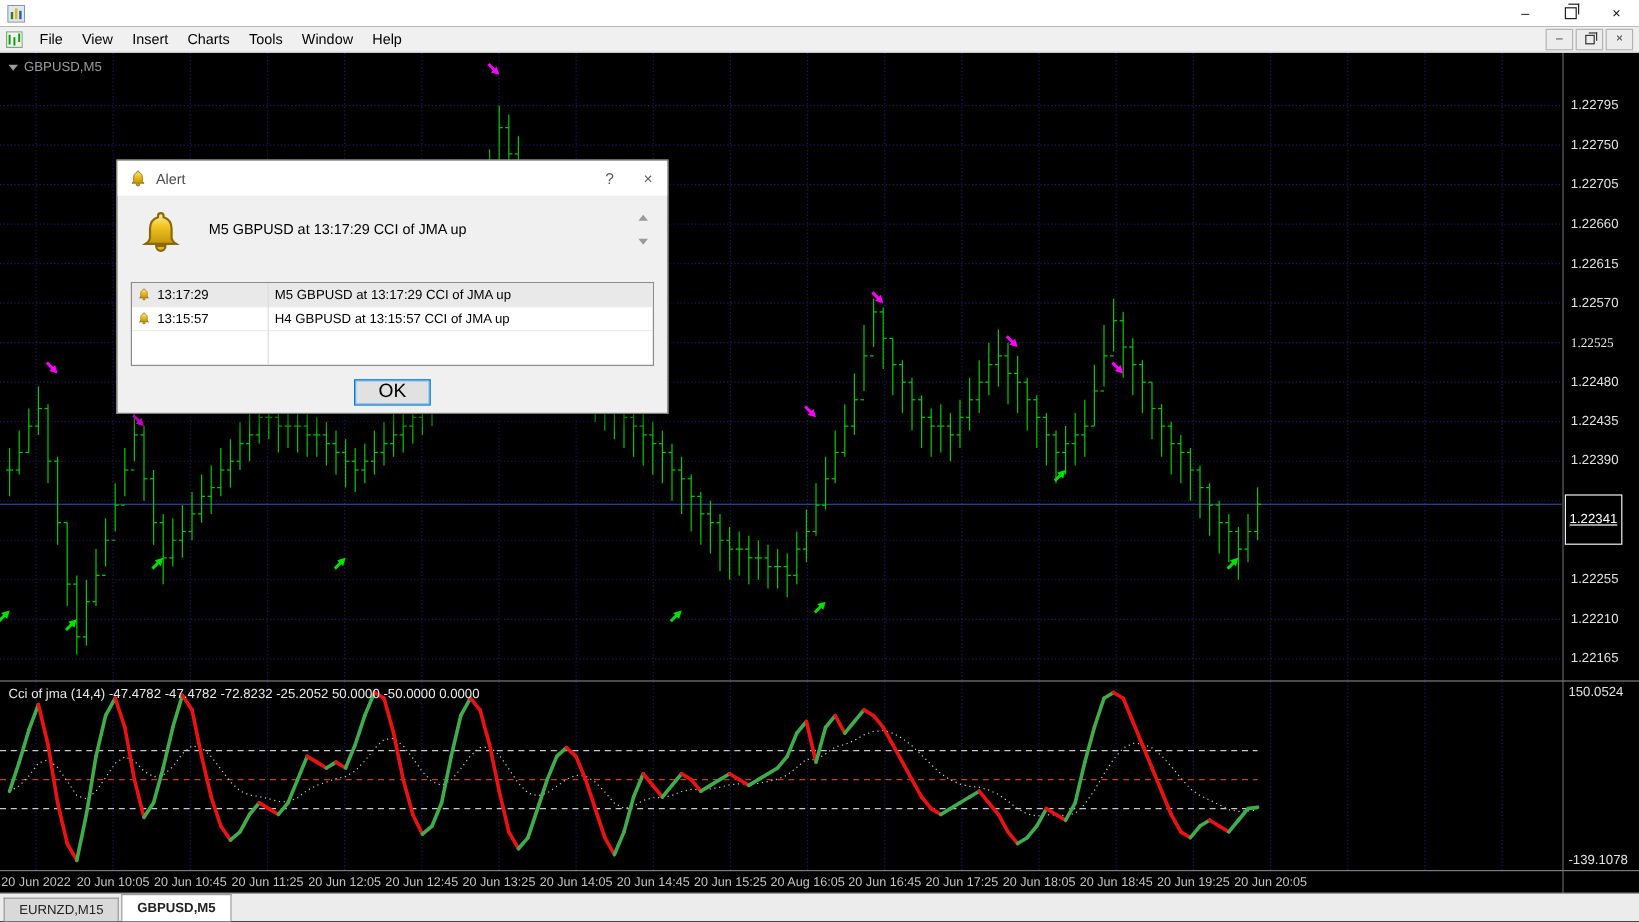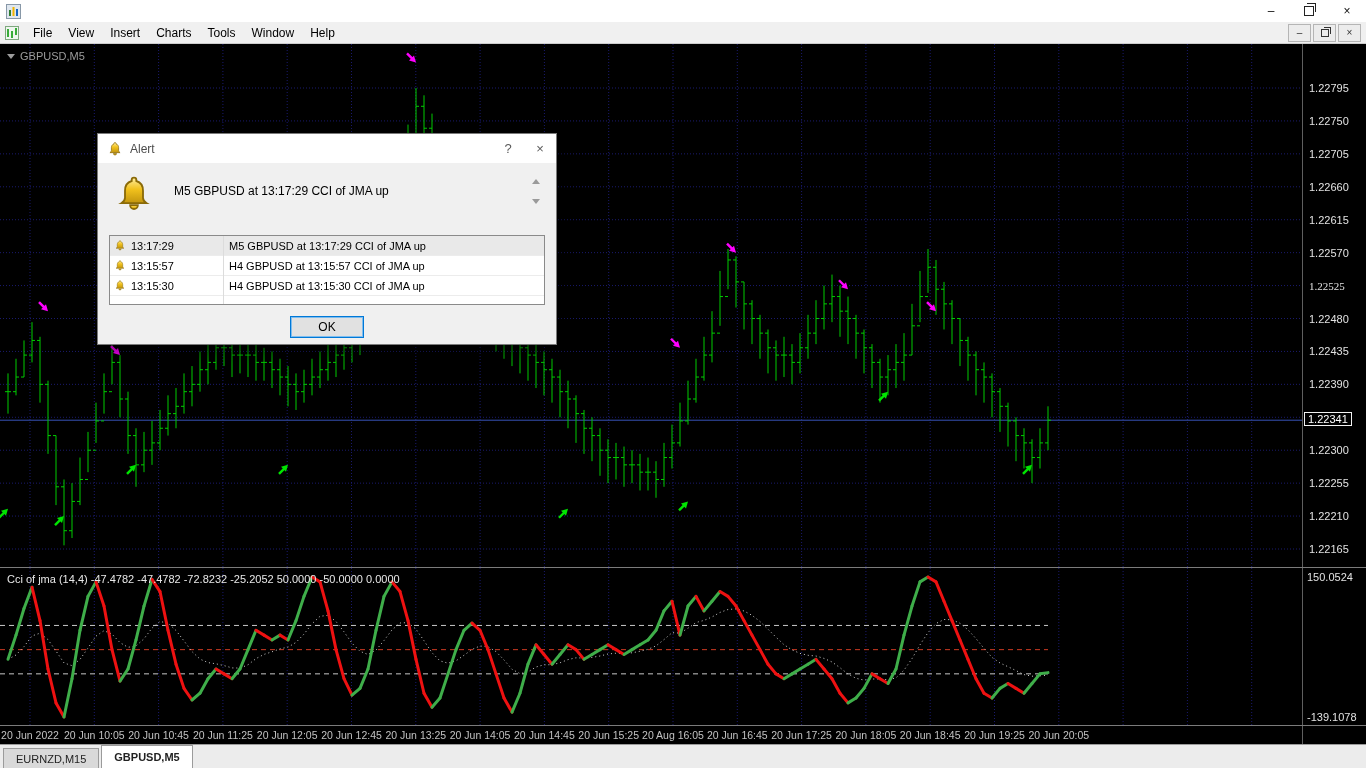--- a/index.html
+++ b/index.html
@@ -25,21 +25,21 @@
   
   #chartarea{position:absolute;top:44px;left:0;width:1366px;height:700px;background:#000;}
   #price-svg{position:absolute;left:0;top:0;}
   #ind-svg{position:absolute;left:0;top:524px;}
   #symbol-label{position:absolute;left:7px;top:6px;color:#9c9c9c;font-size:11px;display:flex;align-items:center;gap:5px;z-index:3;}
   .chev{width:0;height:0;border-left:4px solid transparent;border-right:4px solid transparent;border-top:5px solid #9c9c9c;}
   #ind-label{position:absolute;left:7px;top:529px;color:#e8e8e8;font-size:11px;z-index:3;white-space:nowrap;}
   .sep-h{position:absolute;left:0;width:1366px;height:1px;background:#7b7b7b;z-index:4;}
   #scale-col{position:absolute;left:1302px;top:0;width:64px;height:700px;background:#000;border-left:1px solid #5f5f5f;font-size:11px;color:#e2e2e2;box-sizing:border-box;z-index:3;}
   .pl{position:absolute;left:6px;white-space:nowrap;}
-  .pl.bid{left:1px;background:#000;border:1px solid #f2f2f2;color:#fff;padding:0 3px;}
+  .pl.bid{left:1px;background:#000;border:1px solid #f2f2f2;color:#fff;padding:14px 3px;text-decoration:underline;}
   .pl.indlab{left:4px;}
   #time-axis{position:absolute;left:0;top:683px;width:1302px;height:31px;color:#c2c2c2;font-size:10.5px;z-index:3;}
   .tl{position:absolute;top:2px;transform:translateX(-50%);white-space:nowrap;}
 
   
   #alert-dialog{position:absolute;left:97px;top:133px;width:460px;height:212px;background:#f0f0f0;border:1px solid #7a7a7a;box-shadow:6px 6px 16px rgba(0,0,0,.55);z-index:30;font-size:12px;color:#000;box-sizing:border-box;}
   .dlg-title{height:29px;background:#fff;display:flex;align-items:center;padding-left:9px;}
   .dlg-title-text{margin-left:7px;color:#4d4d4d;}
   .dlg-btn{width:32px;height:29px;display:flex;align-items:center;justify-content:center;color:#5a5a5a;font-size:13px;}
   .dlg-btn.help{margin-left:auto;}
@@ -48,21 +48,21 @@
   .spin{margin-left:auto;display:flex;flex-direction:column;gap:15px;margin-top:6px;margin-right:4px;}
   .tri-up{width:0;height:0;border-left:4px solid transparent;border-right:4px solid transparent;border-bottom:5px solid #9a9a9a;}
   .tri-down{width:0;height:0;border-left:4px solid transparent;border-right:4px solid transparent;border-top:5px solid #9a9a9a;}
   .alert-list{position:absolute;left:11px;right:11px;top:101px;height:68px;background:#fff;border:1px solid #8a8a8a;overflow:hidden;}
   .col-divider{position:absolute;left:113px;top:0;bottom:0;width:1px;background:#dcdcdc;}
   .alert-row{height:19px;display:flex;align-items:center;font-size:11px;border-bottom:1px solid #ececec;}
   .alert-row.sel{background:#e9e9e9;}
   .alert-row svg{margin:0 5px 0 4px;flex:0 0 auto;}
   .a-time{width:86px;}
   .a-text{padding-left:12px;white-space:nowrap;}
-  .ok-btn{position:absolute;left:50%;transform:translateX(-50%);top:182px;width:74px;height:22px;background:#e1e1e1;border:1px solid #0078d7;box-shadow:inset 0 0 0 1px #7fbdee;font-size:12px;font-family:"Liberation Sans",sans-serif;color:#000;padding:0;}
+  .ok-btn{position:absolute;left:50%;transform:translateX(-50%);top:182px;width:64px;height:22px;background:#e1e1e1;border:1px solid #0078d7;box-shadow:inset 0 0 0 1px #7fbdee;font-size:16px;font-family:"Liberation Sans",sans-serif;color:#000;padding:0;}
 
   
   #tabbar{position:absolute;top:744px;left:0;width:1366px;height:24px;background:#ececec;border-top:1px solid #9b9b9b;display:flex;align-items:flex-end;padding-left:3px;box-sizing:border-box;z-index:20;}
   .tab{display:flex;align-items:center;height:19px;padding:0 12px;font-size:11px;background:#d9d9d9;border:1px solid #9b9b9b;border-bottom:none;margin-right:2px;color:#222;}
   .tab.active{background:#fff;height:22px;font-weight:700;}
 </style>
 </head>
 <body>
 
 <svg width="0" height="0" style="position:absolute" aria-hidden="true">
@@ -855,27 +855,20 @@
       <span class="a-time">13:17:29</span>
       <span class="a-text">M5 GBPUSD at 13:17:29 CCI of JMA  up</span>
     </div>
     <div class="alert-row">
       <svg width="12" height="13" viewBox="0 0 24 24">
           <use href="#bell-sym"></use>
         </svg>
       <span class="a-time">13:15:57</span>
       <span class="a-text">H4 GBPUSD at 13:15:57 CCI of JMA  up</span>
     </div>
-    <div class="alert-row">
-      <svg width="12" height="13" viewBox="0 0 24 24">
-          <use href="#bell-sym"></use>
-        </svg>
-      <span class="a-time">13:15:30</span>
-      <span class="a-text">H4 GBPUSD at 13:15:30 CCI of JMA  up</span>
-    </div>
     <div class="col-divider"></div>
   </div>
   <button class="ok-btn">OK</button>
 </div>
 
 <div id="tabbar">
   <div class="tab">EURNZD,M15</div>
   <div class="tab active">GBPUSD,M5</div>
 </div>
 

